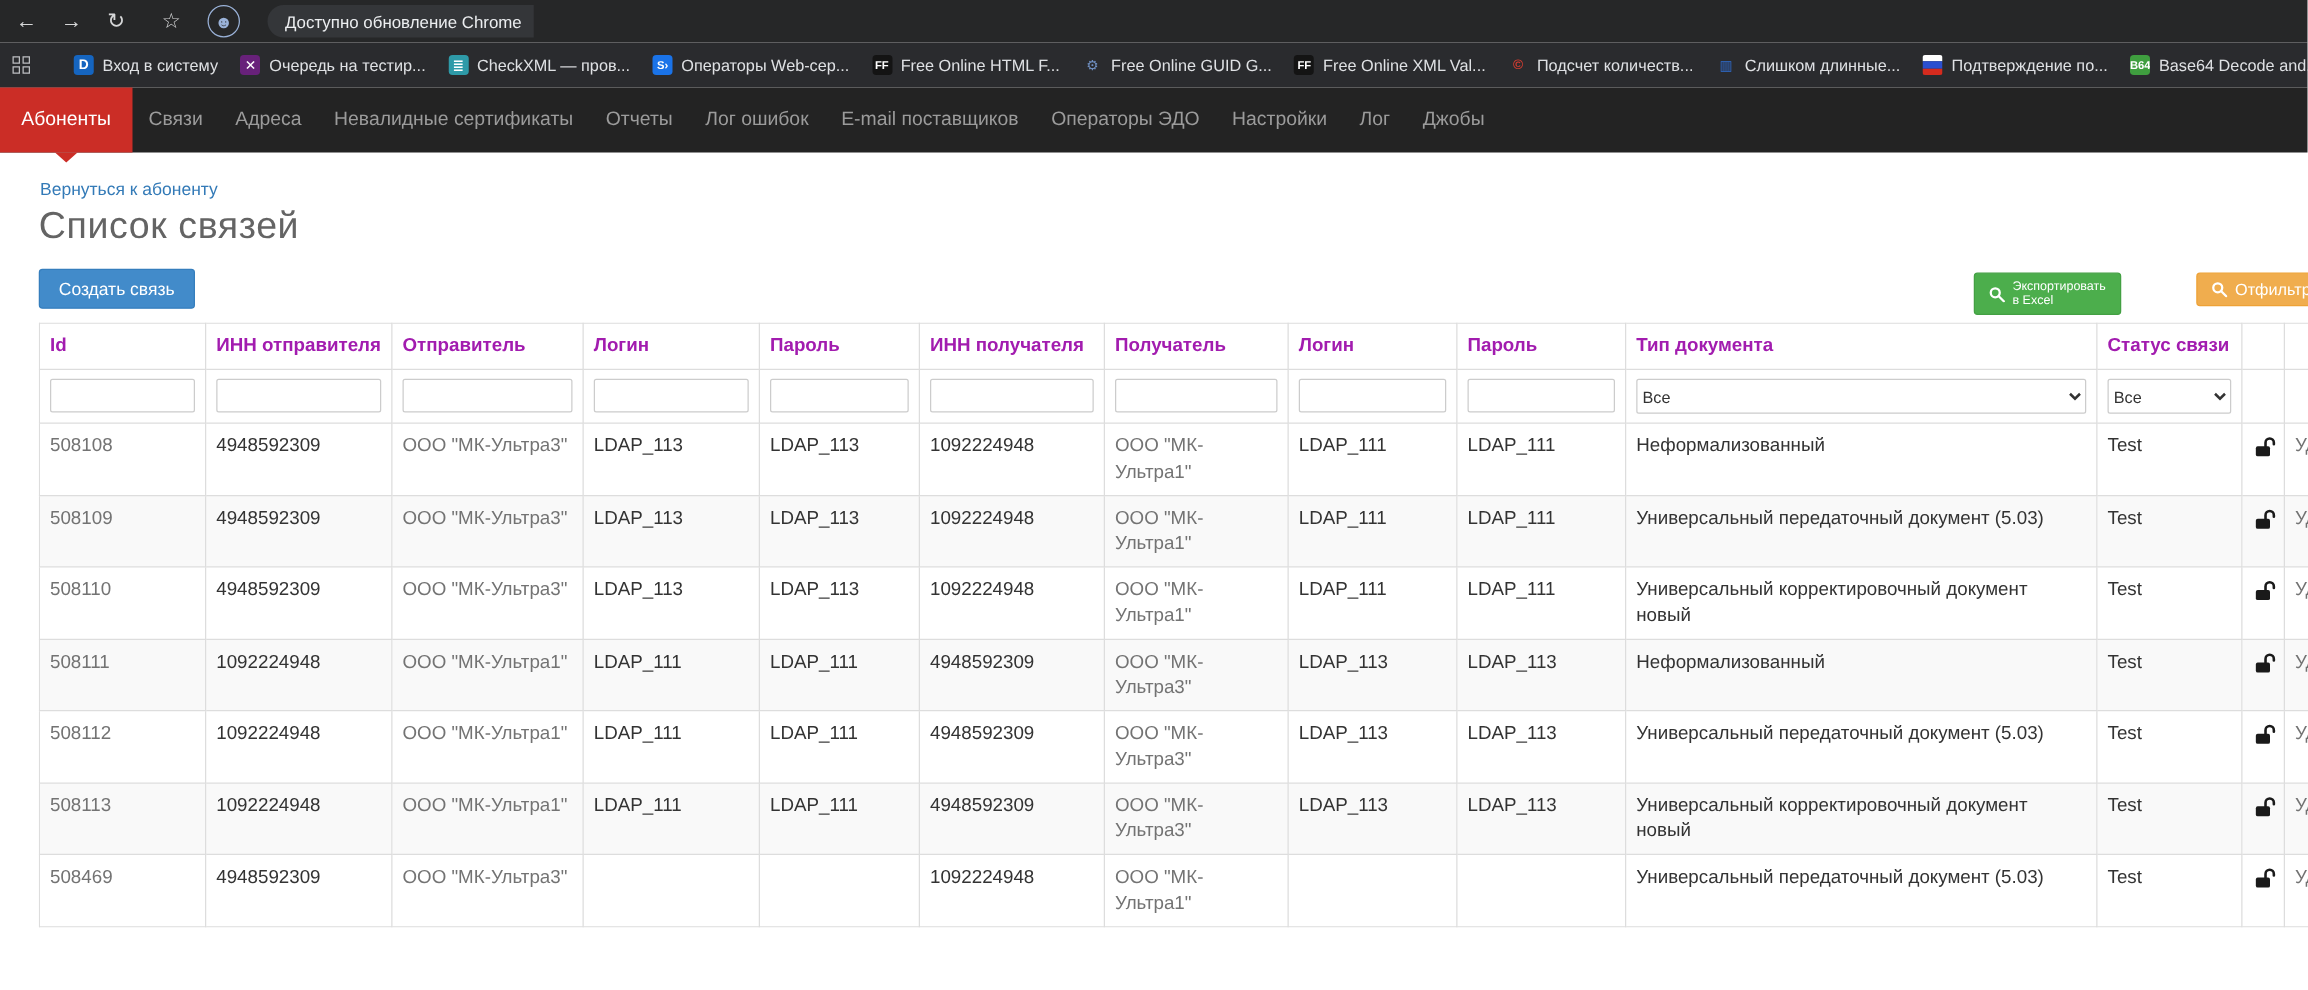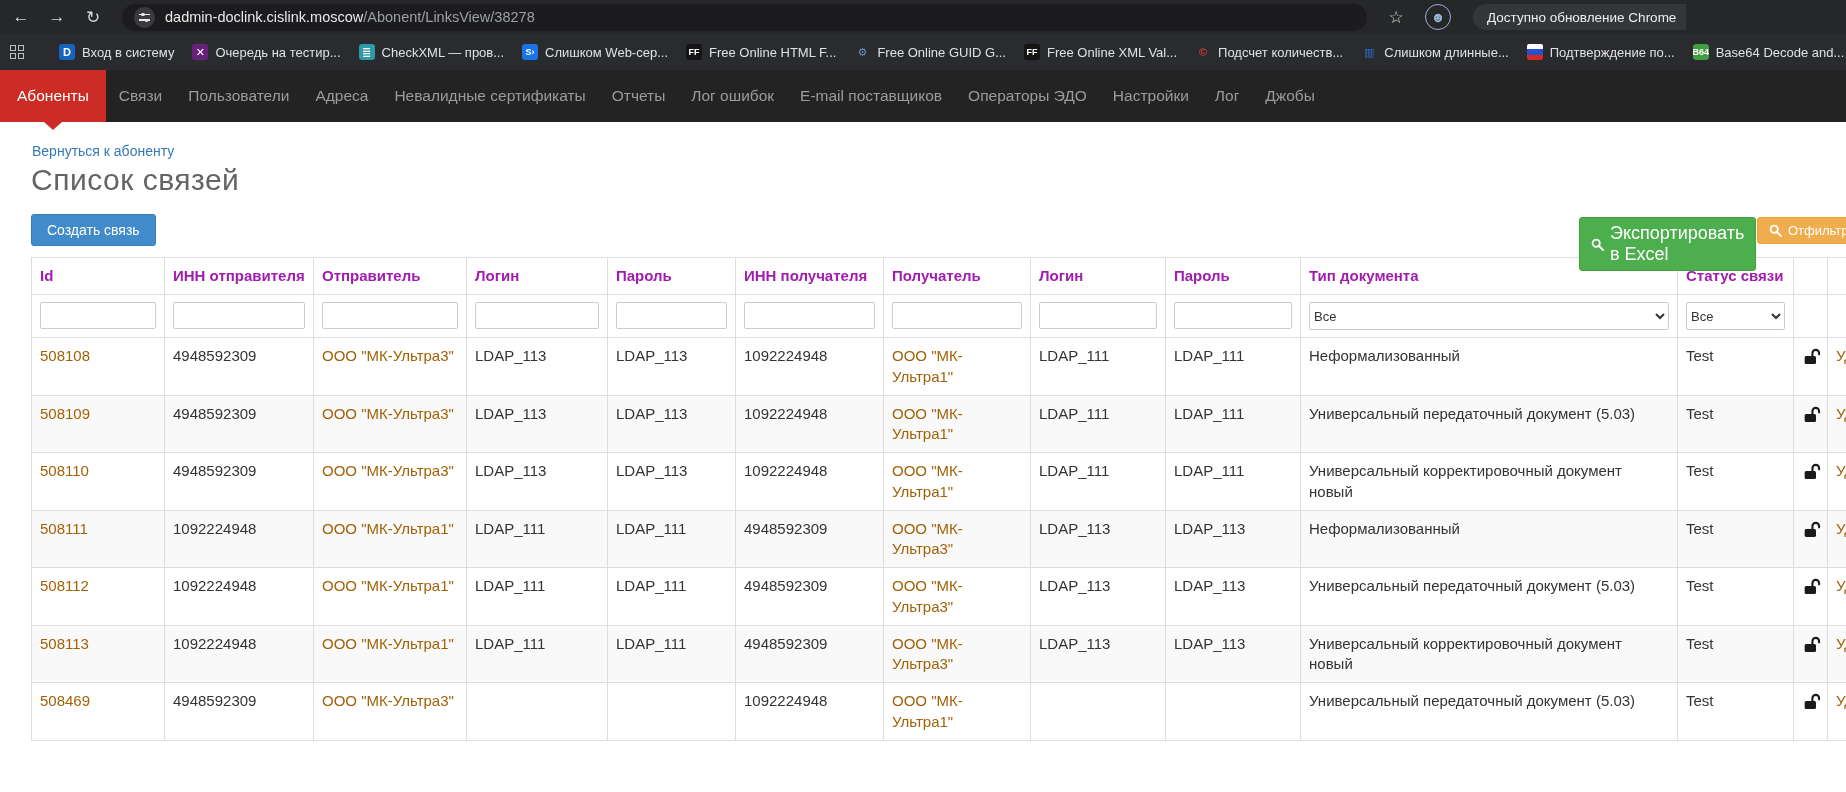--- a/index.html
+++ b/index.html
@@ -57,59 +57,48 @@
   .content { position:absolute; top:122px; left:17px; width:1662px; }
   .back-link { display:inline-block; margin:21px 0 0 15px; color:#337ab7; font-size:14px;
     text-decoration:none; cursor:pointer; }
   .page-title { margin:3px 0 0 14px; font-size:30px; font-weight:200; color:#646464; letter-spacing:.5px; }
   .btn-row { position:relative; height:36px; margin-top:17px;text-decoration:underline; }
   .btn { display:inline-flex; align-items:center; border-radius:3px; cursor:pointer; color:#fff;
     border:1px solid transparent; }
   .btn-create { margin-left:14px; background:#428bca; border-color:#357ebd; font-size:14px;
     padding:7px 15px; }
   .btn-export { position:absolute; left:1562px; top:3px; background:#4cae4c; border-color:#43a043;
-    font-size:18px; padding:5px 11px; }
+    font-size:10px; padding:5px 11px; }
   .btn-filter { position:absolute; left:1740px; top:3px; background:#f0ad4e; border-color:#eea236;
     font-size:13px; padding:5px 11px; white-space:nowrap; }
   .mag { margin-right:6px; flex:0 0 auto; }
 
   
   .table-wrap { margin:7px 0 0 14px; width:1832px; overflow:hidden; }
   table { border-collapse:collapse; table-layout:fixed; width:1856px; font-size:15px; color:#333; }
   th,td { border:1px solid #ddd; padding:8px 8px; vertical-align:top; line-height:1.35;
     overflow:hidden; }
   thead th { font-weight:bold; font-size:15px; text-align:left; color:#a21caf; }
   tr.filter-row td { padding:7px 8px; }
   tr.filter-row input { width:100%; height:27px; border:1px solid #ccc; border-radius:2px;
     padding:2px 6px; font-size:13px; }
   tr.filter-row select { width:100%; height:28px; border:1px solid #ccc; border-radius:2px;
     font-size:13px; color:#333; background:#fff; }
   tbody tr:nth-child(even) { background:#f9f9f9; }
-  tbody td a { color:#a16207; text-decoration:none; cursor:pointer; }
+  tbody td a { color:#737373; text-decoration:none; cursor:pointer; }
   td.lock-cell { text-align:center; padding-top:9px; }
   td.lock-cell svg { cursor:pointer; }
 </style>
 </head>
 <body>
 
 <div class="chrome-top">
   <span class="nav-btn">←</span>
   <span class="nav-btn">→</span>
   <span class="nav-btn">↻</span>
-  <div class="omnibox">
-    <span class="site-badge">
-      <span class="tune-glyph">
-          <i class="t1"></i>
-          <i class="t2"></i>
-        </span>
-    </span>
-    <span class="url-text">
-      <span class="url-domain">dadmin-doclink.cislink.moscow</span><span class="url-path">/Abonent/LinksView/38278</span>
-    </span>
-  </div>
   <div class="chrome-right">
     <span class="star-icon">☆</span>
     <span class="profile-icon">☻</span>
     <span class="update-chip">Доступно обновление Chrome</span>
   </div>
 </div>
 
 <div class="bookmarks">
   <span class="apps-icon">
       <i></i>
@@ -126,21 +115,21 @@
       <span class="bm-item">
         <span class="bm-ico" style="background: rgb(104, 33, 122); color: rgb(255, 255, 255); font-size: 11px;">✕</span>
         <span>Очередь на тестир...</span>
       </span>
       <span class="bm-item">
         <span class="bm-ico" style="background: rgb(46, 154, 168); color: rgb(255, 255, 255); font-size: 11px;">≣</span>
         <span>CheckXML — пров...</span>
       </span>
       <span class="bm-item">
         <span class="bm-ico" style="background: rgb(26, 115, 232); color: rgb(255, 255, 255);">S›</span>
-        <span>Слишком Web-сер...</span>
+        <span>Операторы Web-сер...</span>
       </span>
       <span class="bm-item">
         <span class="bm-ico" style="background: rgb(20, 20, 20); color: rgb(255, 255, 255);">FF</span>
         <span>Free Online HTML F...</span>
       </span>
       <span class="bm-item">
         <span class="bm-ico" style="background: transparent; color: rgb(111, 143, 192); font-size: 11px;">⚙</span>
         <span>Free Online GUID G...</span>
       </span>
       <span class="bm-item">
@@ -169,21 +158,20 @@
       </span>
     </span>
 
   <span class="bm-sep"></span>
 
 </div>
 
 <div class="app-nav" id="app-nav">
     <span class="nav-item active">Абоненты</span>
     <span class="nav-item">Связи</span>
-    <span class="nav-item">Пользователи</span>
     <span class="nav-item">Адреса</span>
     <span class="nav-item">Невалидные сертификаты</span>
     <span class="nav-item">Отчеты</span>
     <span class="nav-item">Лог ошибок</span>
     <span class="nav-item">E-mail поставщиков</span>
     <span class="nav-item">Операторы ЭДО</span>
     <span class="nav-item">Настройки</span>
     <span class="nav-item">Лог</span>
     <span class="nav-item">Джобы</span>
   </div>

